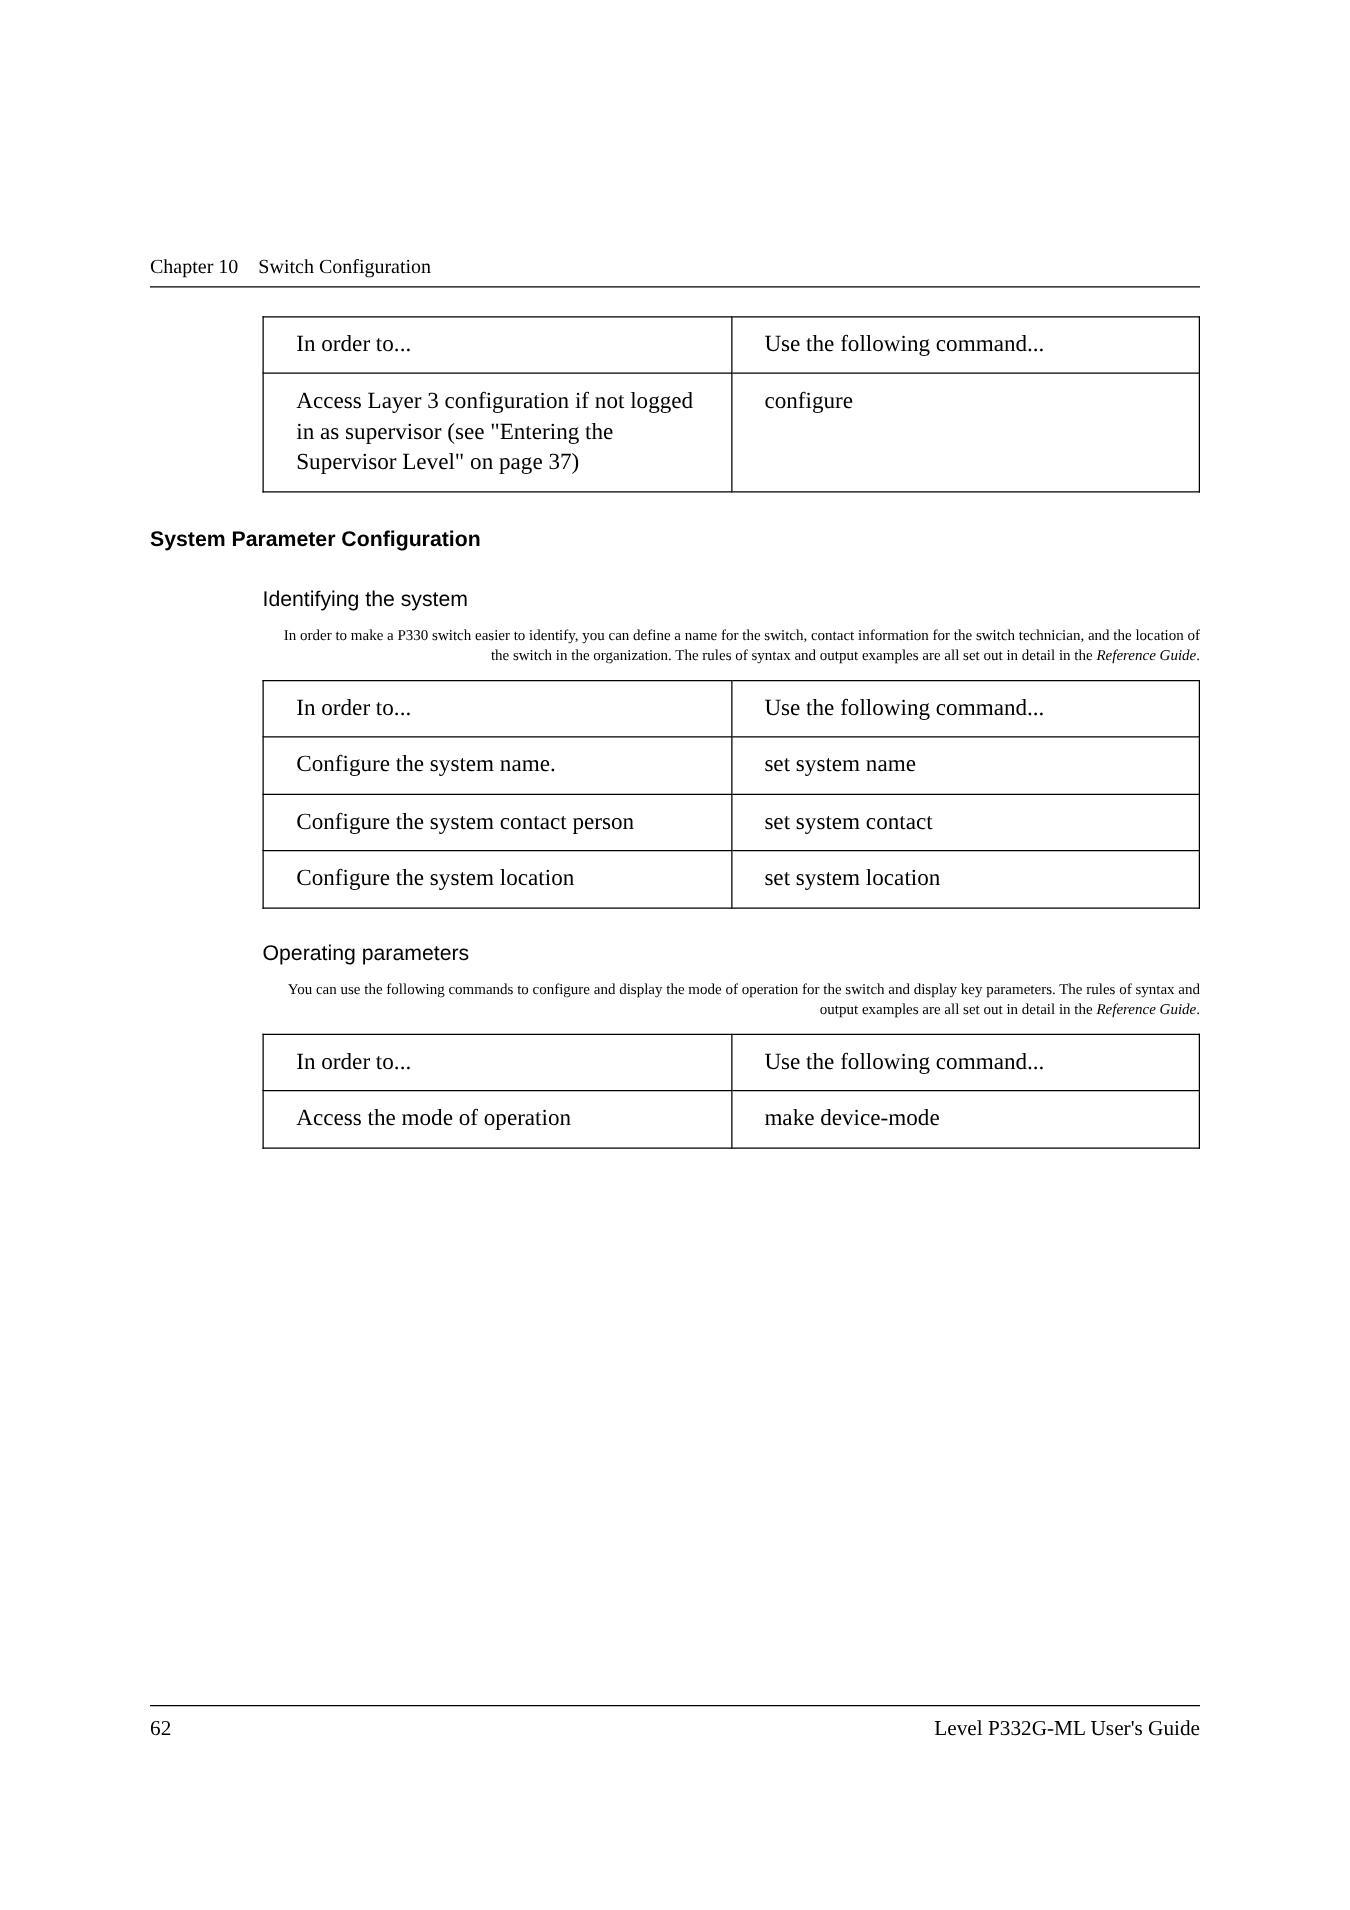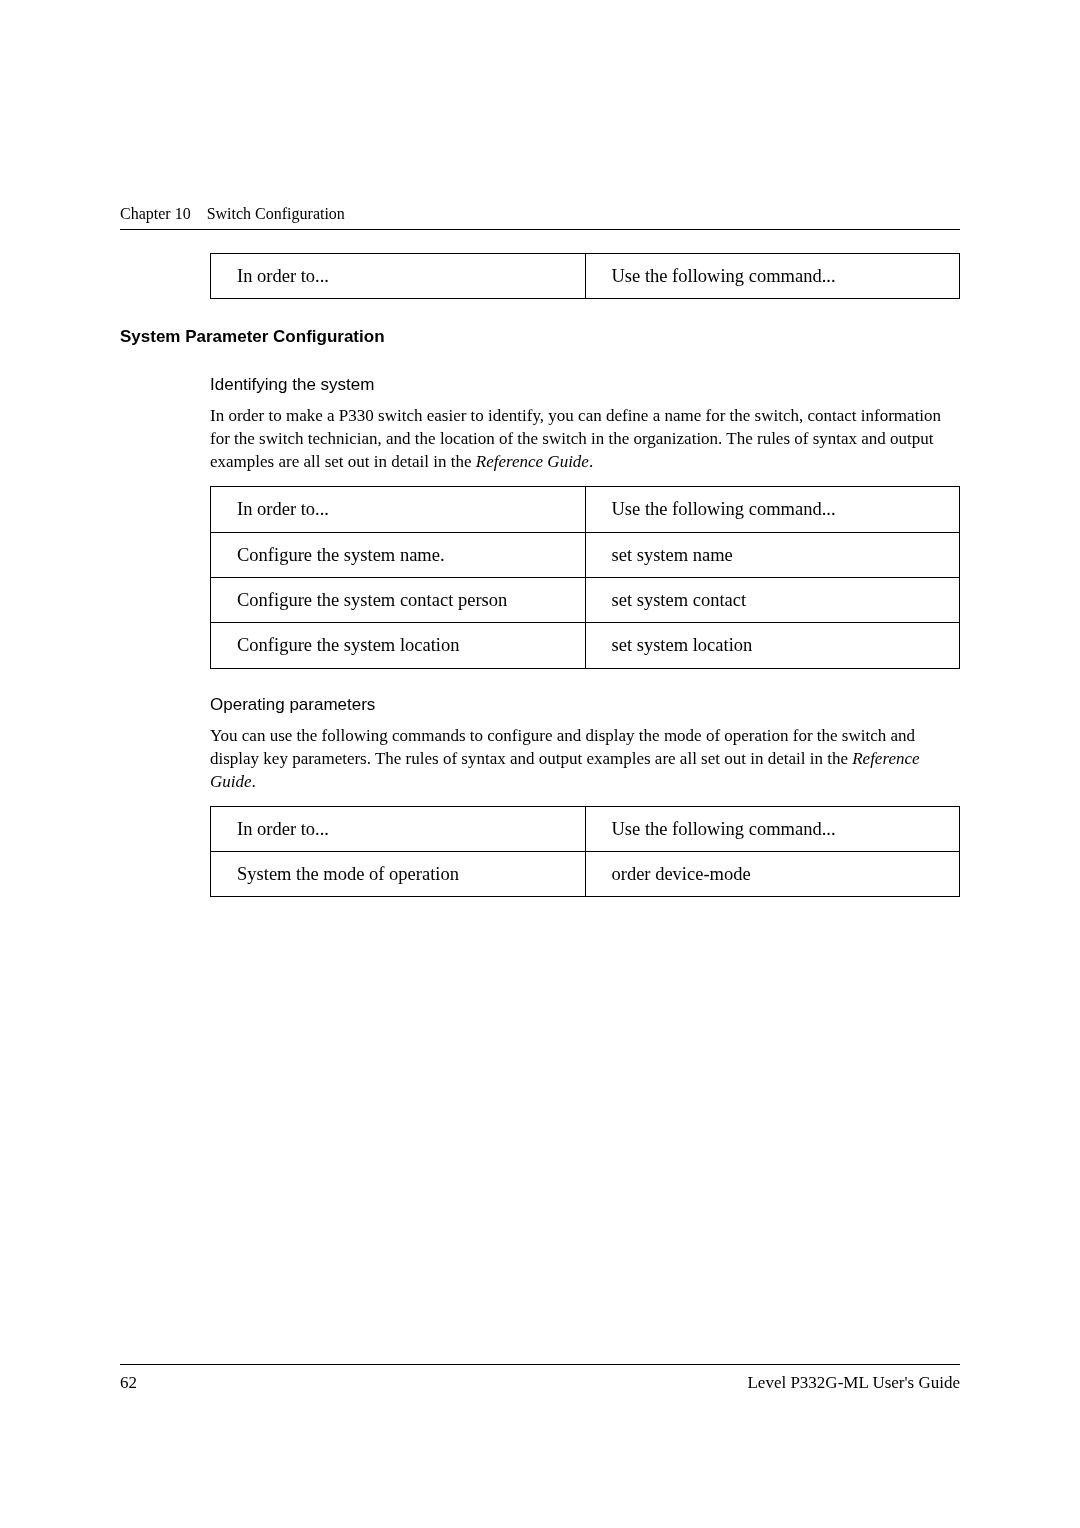--- a/index.html
+++ b/index.html
@@ -64,23 +64,24 @@
       margin-bottom: 28px;
     }
     .sub-title {
       font-family: Arial, Helvetica, sans-serif;
       font-weight: normal;
       font-size: 17px;
       margin-bottom: 10px;
       margin-top: 4px;
     }
     .body-para {
-      font-size: 17px;
+      font-size: 12px;
       line-height: 1.35;
       margin-bottom: 12px;
+      text-align: right;
     }
     .italic {
       font-style: italic;
     }
     .footer {
       position: absolute;
       bottom: 135px;
       left: 120px;
       right: 120px;
       border-top: 1px solid #000;
@@ -110,20 +111,24 @@
 
   <div class="content-wrap">
 
     <div class="indent">
       <table>
         <tbody>
             <tr>
           <td class="col1">In order to...</td>
           <td class="col2">Use the following command...</td>
         </tr>
+        <tr>
+          <td>Access Layer 3 configuration if not logged in as supervisor (see "Entering the Supervisor Level" on page 37)</td>
+          <td>configure</td>
+        </tr>
       </tbody>
         </table>
     </div>
 
     <div class="section-title">System Parameter Configuration</div>
 
     <div class="indent">
       <div class="sub-title">Identifying the system</div>
       <p class="body-para"><span>In order to make a P330 switch easier to identify, you can define a name for the switch, contact information for the switch technician, and the location of the switch in the organization. The rules of syntax and output examples are all set out in detail in the </span><span class="italic">Reference Guide</span><span>.</span></p>
 
@@ -151,22 +156,22 @@
       <div class="sub-title gap-top">Operating parameters</div>
       <p class="body-para"><span>You can use the following commands to configure and display the mode of operation for the switch and display key parameters. The rules of syntax and output examples are all set out in detail in the </span><span class="italic">Reference Guide</span><span>.</span></p>
 
       <table>
         <tbody>
             <tr>
           <td class="col1">In order to...</td>
           <td class="col2">Use the following command...</td>
         </tr>
         <tr>
-          <td>System the mode of operation</td>
-          <td>order device-mode</td>
+          <td>Access the mode of operation</td>
+          <td>make device-mode</td>
         </tr>
       </tbody>
         </table>
 
     </div>
 
   </div>
 
   <div class="footer">
     <div class="footer-left">62</div>

